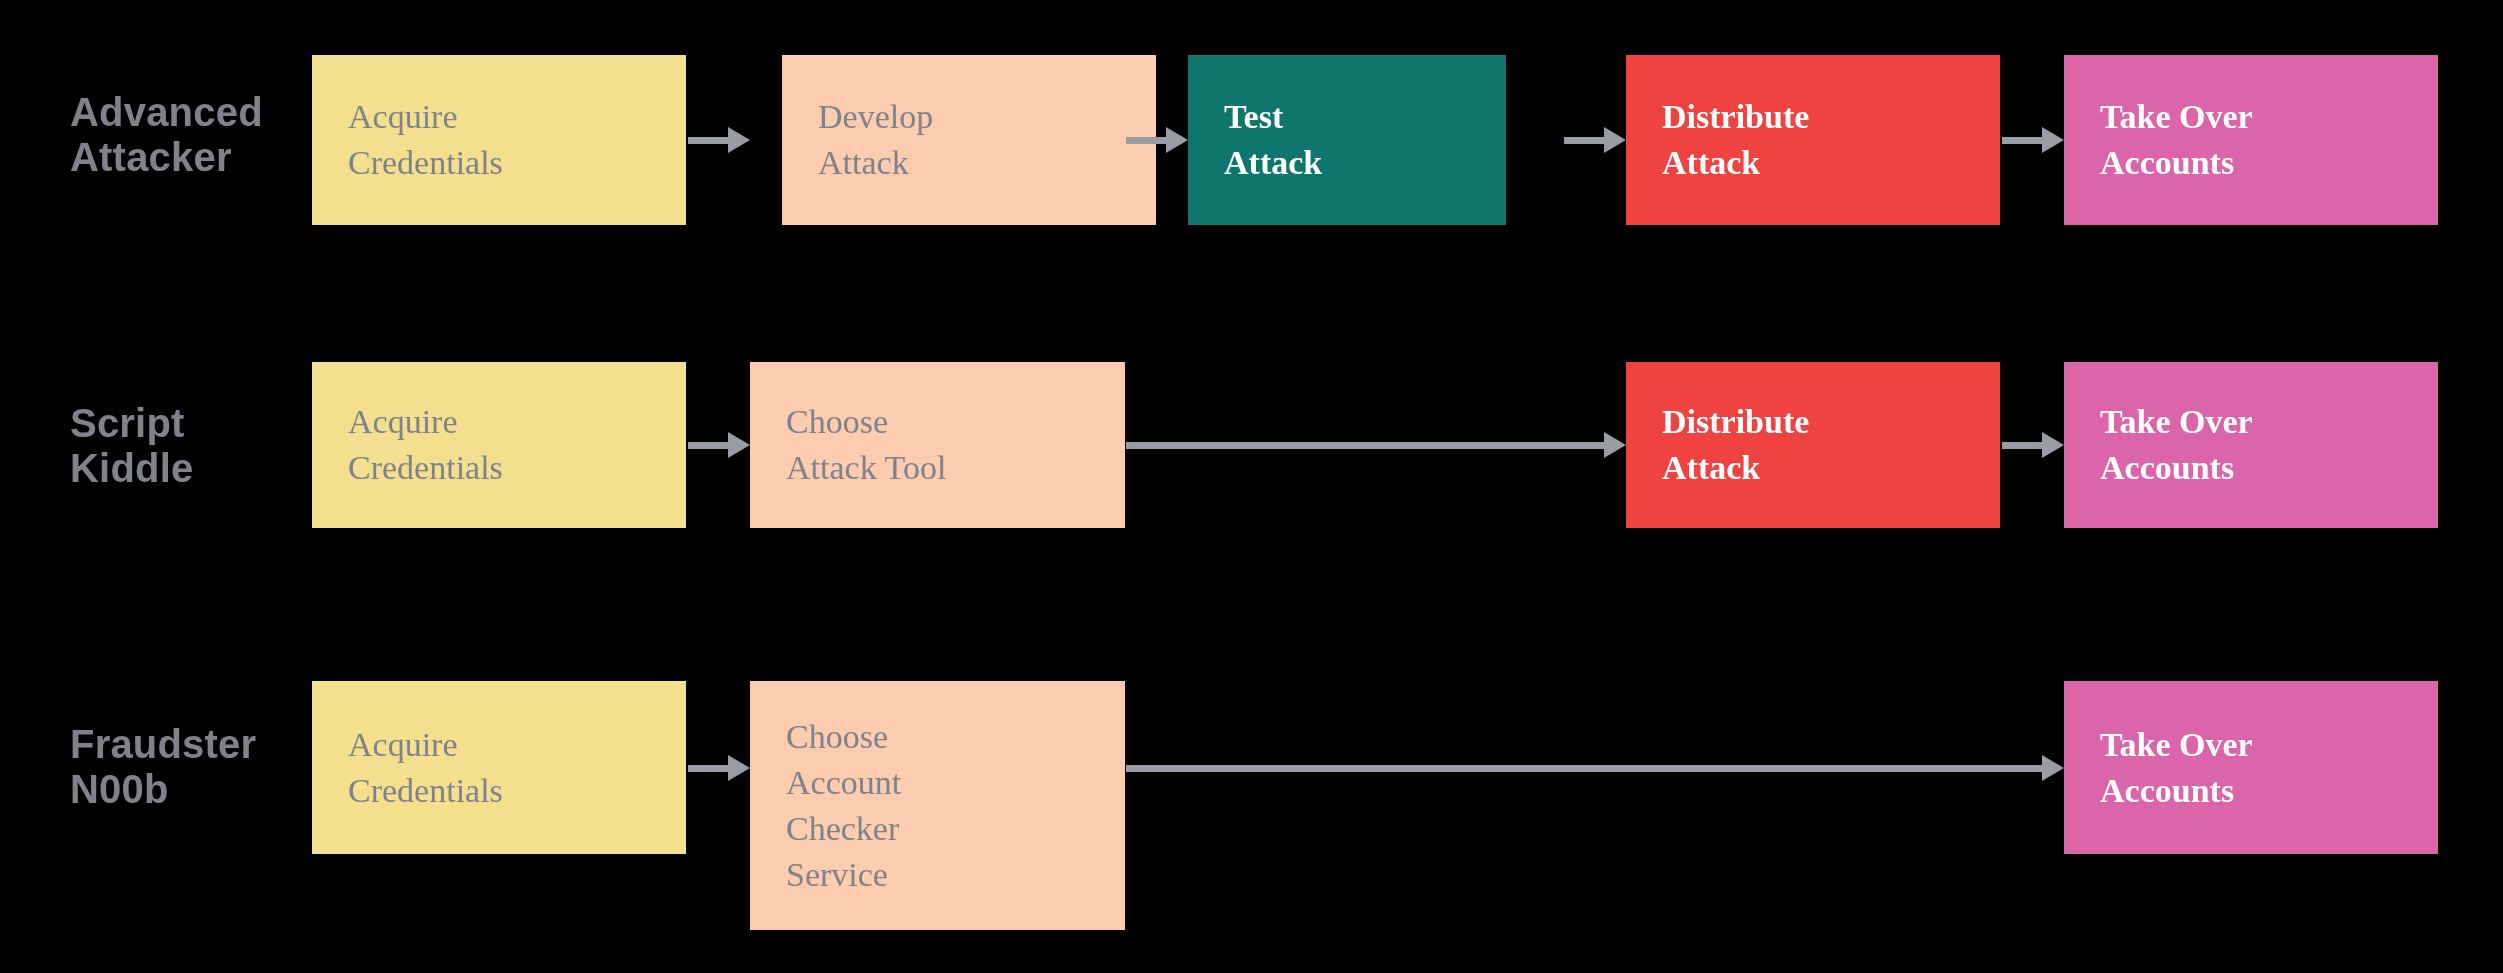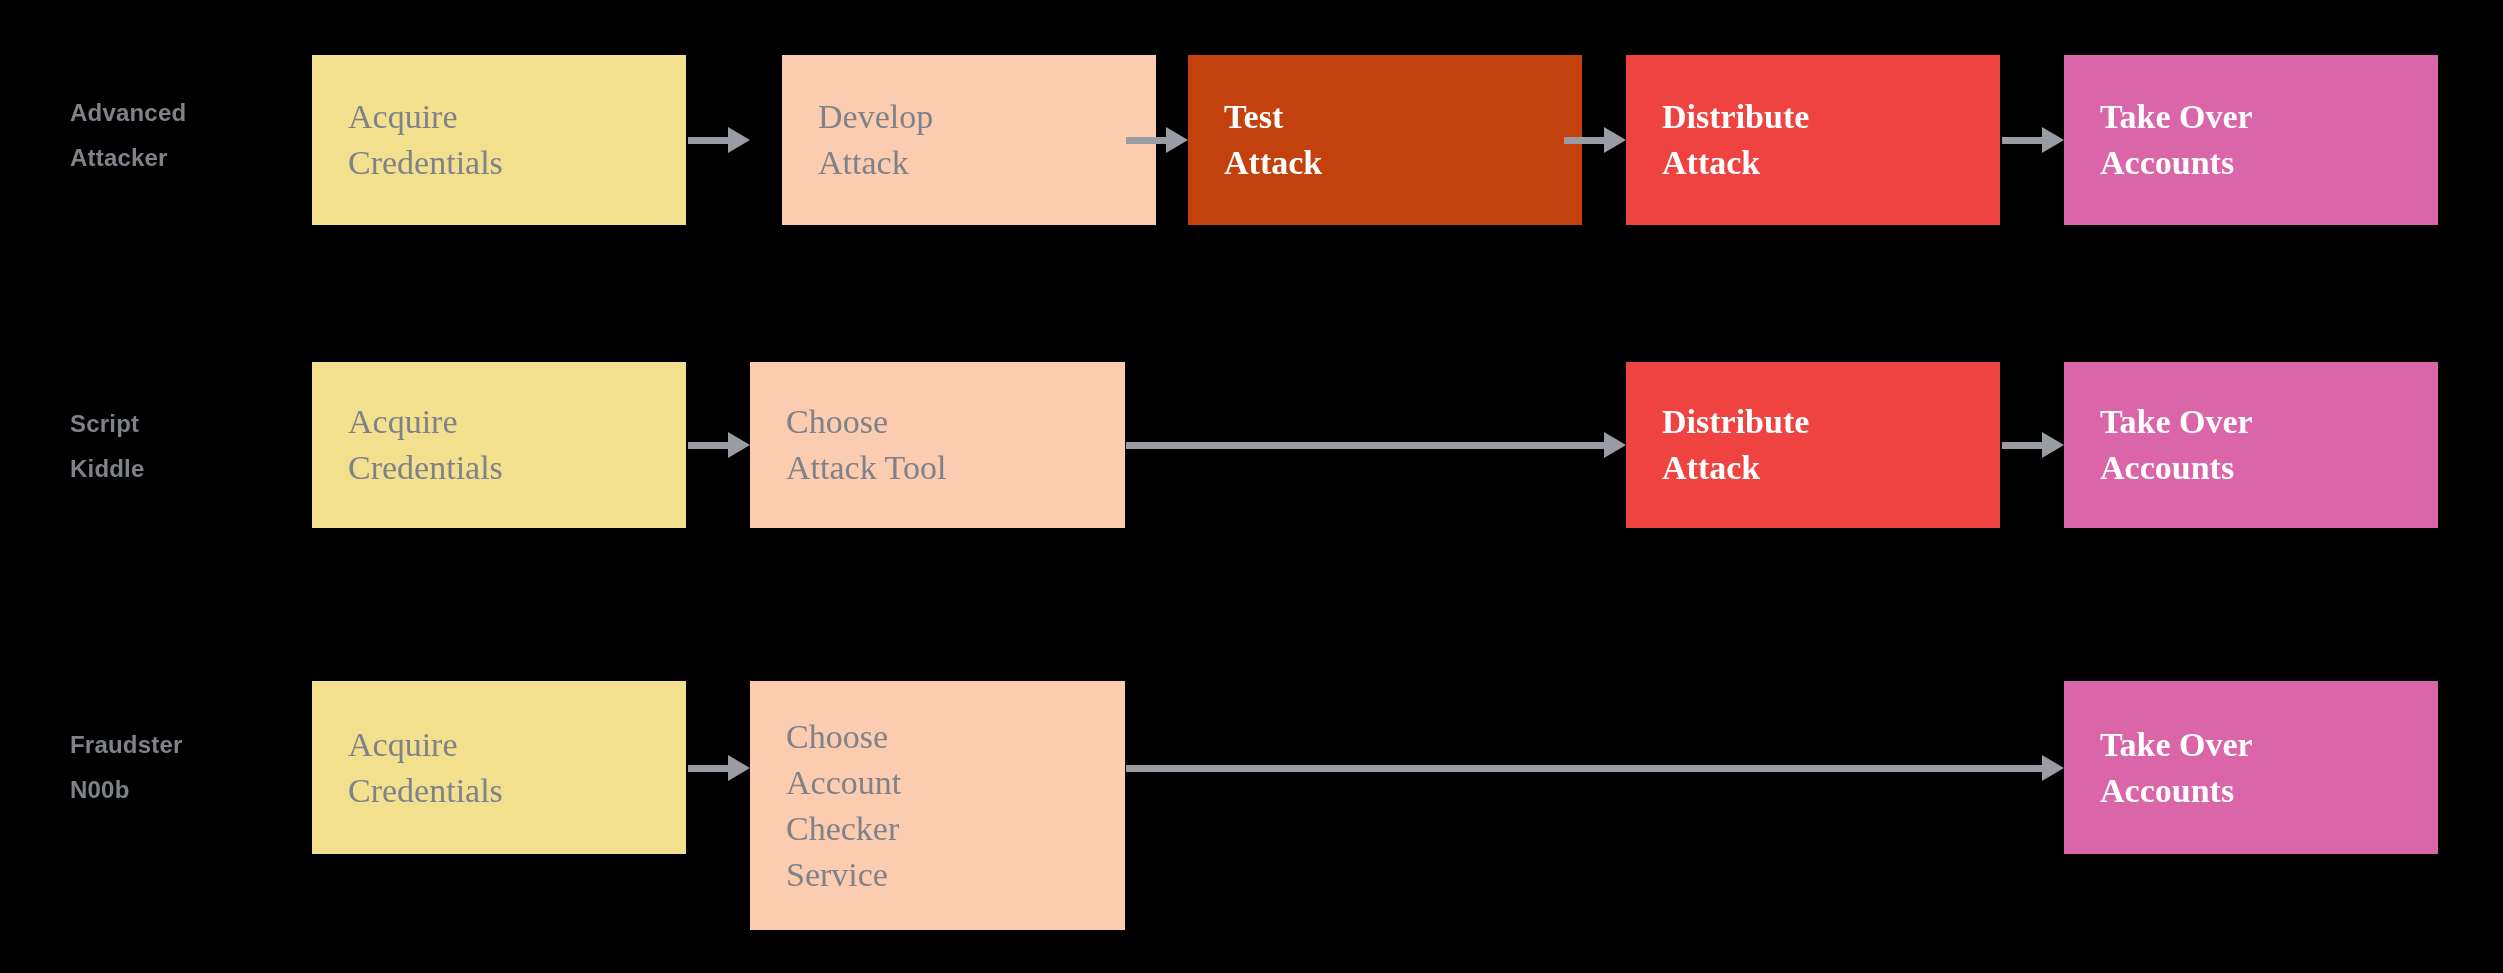--- a/index.html
+++ b/index.html
@@ -10,21 +10,21 @@
     overflow:hidden;
     position:relative;
   }
   #diagram{position:relative;width:2503px;height:973px;background:#000000;}
 
   .row{position:absolute;left:0;width:2503px;}
   .row-label{
     position:absolute;
     color:#7f8289;
     font-weight:bold;
-    font-size:24px;
+    font-size:40px;
     line-height:45px;
     letter-spacing:0.2px;
     white-space:pre-line;
     text-align:left;
   }
   .node{
     position:absolute;
     box-sizing:border-box;
     display:flex;
     align-items:center;
@@ -78,21 +78,21 @@
     <div class="node light" style="left:750px;top:55px;width:374px;height:170px;background:#fbccb0;margin-left:32px;">
       <span class="node-label">Develop
 Attack</span>
     </div>
 
     <div class="conn" style="left:1126px;top:127px;width:62px;">
       <div class="line" style="width:42px;"></div>
       <div class="head"></div>
     </div>
 
-    <div class="node dark" style="left:1188px;top:55px;width:394px;height:170px;background:#c2410c;">
+    <div class="node dark" style="left:1188px;top:55px;width:318px;height:170px;background:#0f766e;">
       <span class="node-label">Test
 Attack</span>
     </div>
 
     <div class="conn" style="left:1564px;top:127px;width:62px;">
       <div class="line" style="width:42px;"></div>
       <div class="head"></div>
     </div>
 
     <div class="node dark" style="left:1626px;top:55px;width:374px;height:170px;background:#ee4340;">

